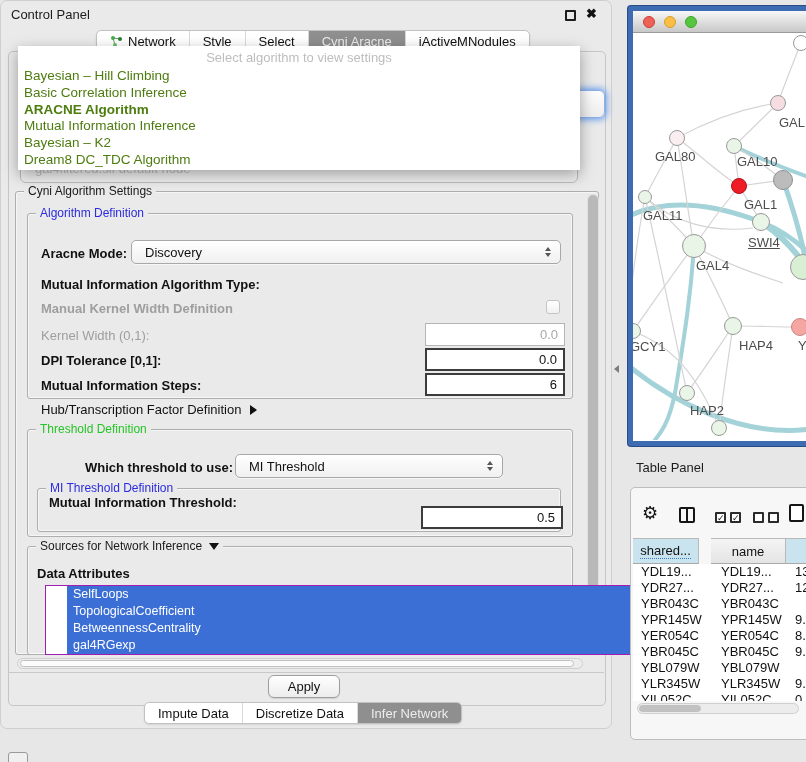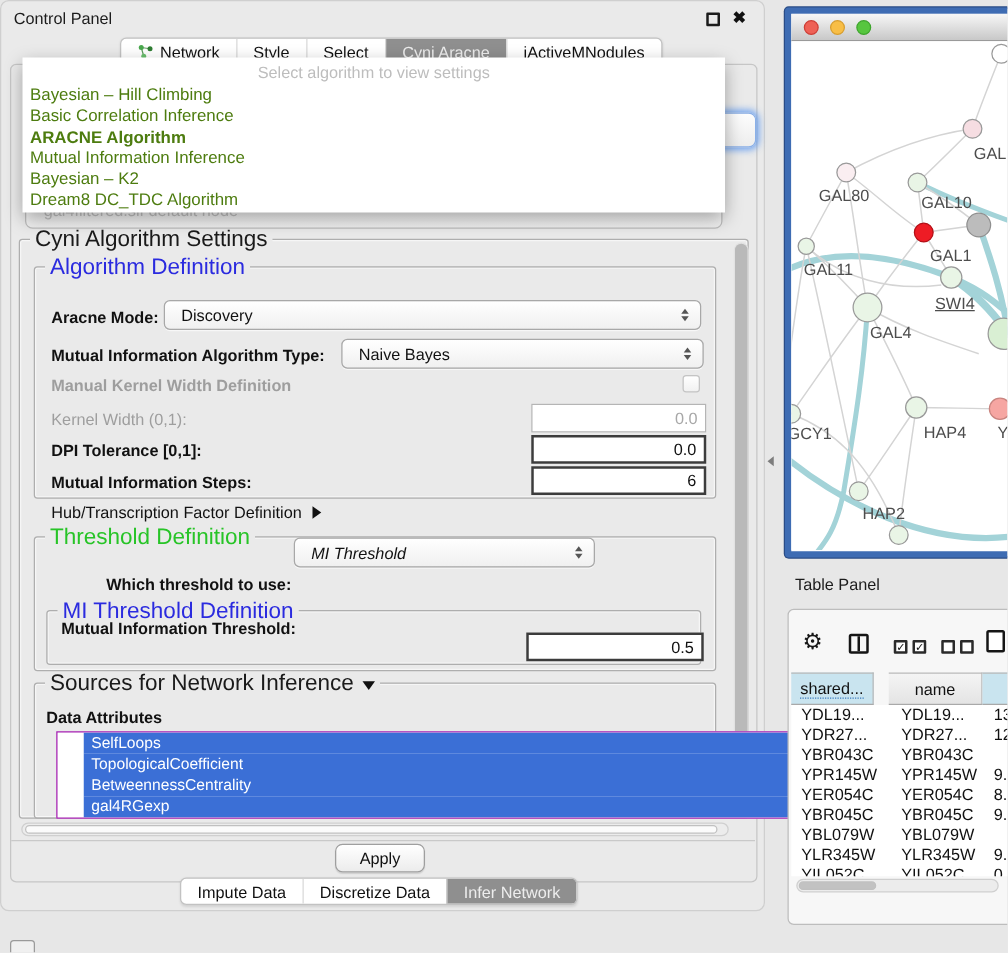--- a/index.html
+++ b/index.html
@@ -41,21 +41,21 @@
                  border:1px solid #bdbdbd; border-radius:6px; background:linear-gradient(#fdfdfd,#efefef);
                  font-size:13px; color:#c3c3c3; line-height:26px; padding-left:14px; }
   .blue-combo { position:absolute; left:556px; top:89px; width:48px; height:28px; z-index:4;
                 border:1px solid #8ab0e8; border-radius:6px; background:linear-gradient(#fdfdfd,#ededed);
                 box-shadow:0 0 6px 2px rgba(90,150,240,.85); }
 
   
   .group { position:absolute; border:1px solid #aeaeae; border-radius:3px;
            box-shadow:inset 0 0 0 1px rgba(255,255,255,.55); }
   .gtitle { position:absolute; top:-8px; left:8px; background:#eaeaea; padding:0 4px;
-            font-size:18px; line-height:15px; white-space:nowrap; }
+            font-size:12px; line-height:15px; white-space:nowrap; }
   .t-blue { color:#2b2bdf; } .t-green { color:#27c427; } .t-black { color:#1a1a1a; }
 
   .lbl { position:absolute; font-size:13px; white-space:nowrap; }
   .b { font-weight:bold; }
   .dis { color:#9e9e9e; }
 
   .combo { position:absolute; background:linear-gradient(#ffffff,#f0f0f0); border:1px solid #a8a8a8;
            border-radius:5px; font-size:13px; display:flex; align-items:center; padding:0 24px 0 13px;
            box-shadow:0 1px 0 rgba(255,255,255,.6); height:24px; }
   .spin { position:absolute; right:9px; top:50%; transform:translateY(-50%); display:flex; flex-direction:column; gap:2px; }
@@ -192,27 +192,20 @@
     </div>
     <span class="lbl b" style="left:40px; top:245px;">Aracne Mode:</span>
     <div class="combo" style="left:130px; top:239px; width:430px;">
       <span>Discovery</span>
       <span class="spin">
           <i class="up"></i>
           <i class="dn"></i>
         </span>
     </div>
     <span class="lbl b" style="left:40px; top:276px;">Mutual Information Algorithm Type:</span>
-    <div class="combo" style="left:272px; top:270px; width:290px;">
-      <span>Naive Bayes</span>
-      <span class="spin">
-          <i class="up"></i>
-          <i class="dn"></i>
-        </span>
-    </div>
     <span class="lbl b dis" style="left:40px; top:300px;">Manual Kernel Width Definition</span>
     <span class="cb" style="left:545px; top:299px;"></span>
     <span class="lbl dis" style="left:40px; top:327px;">Kernel Width (0,1):</span>
     <div class="tinput dis2" style="left:424px; top:322px; width:140px;">
       <span>0.0</span>
     </div>
     <span class="lbl b" style="left:40px; top:352px;">DPI Tolerance [0,1]:</span>
     <div class="tinput en" style="left:424px; top:347px; width:140px;">
       <span>0.0</span>
     </div>
@@ -222,21 +215,21 @@
     </div>
 
     <span class="lbl" style="left:40px; top:401px;">
       <span>Hub/Transcription Factor Definition</span><i class="tri-r"></i>
     </span>
 
     <div class="group" style="left:26px; top:428px; width:546px; height:108px;">
       <span class="gtitle t-green">Threshold Definition</span>
     </div>
     <span class="lbl b" style="left:84px; top:459px;">Which threshold to use:</span>
-    <div class="combo" style="left:234px; top:429px; width:241px;font-style:italic;">
+    <div class="combo" style="left:234px; top:453px; width:268px;">
       <span>MI Threshold</span>
       <span class="spin">
           <i class="up"></i>
           <i class="dn"></i>
         </span>
     </div>
     <div class="group" style="left:36px; top:487px; width:524px; height:44px;">
       <span class="gtitle t-blue">MI Threshold Definition</span>
     </div>
     <span class="lbl b" style="left:48px; top:494px;">Mutual Information Threshold:</span>

